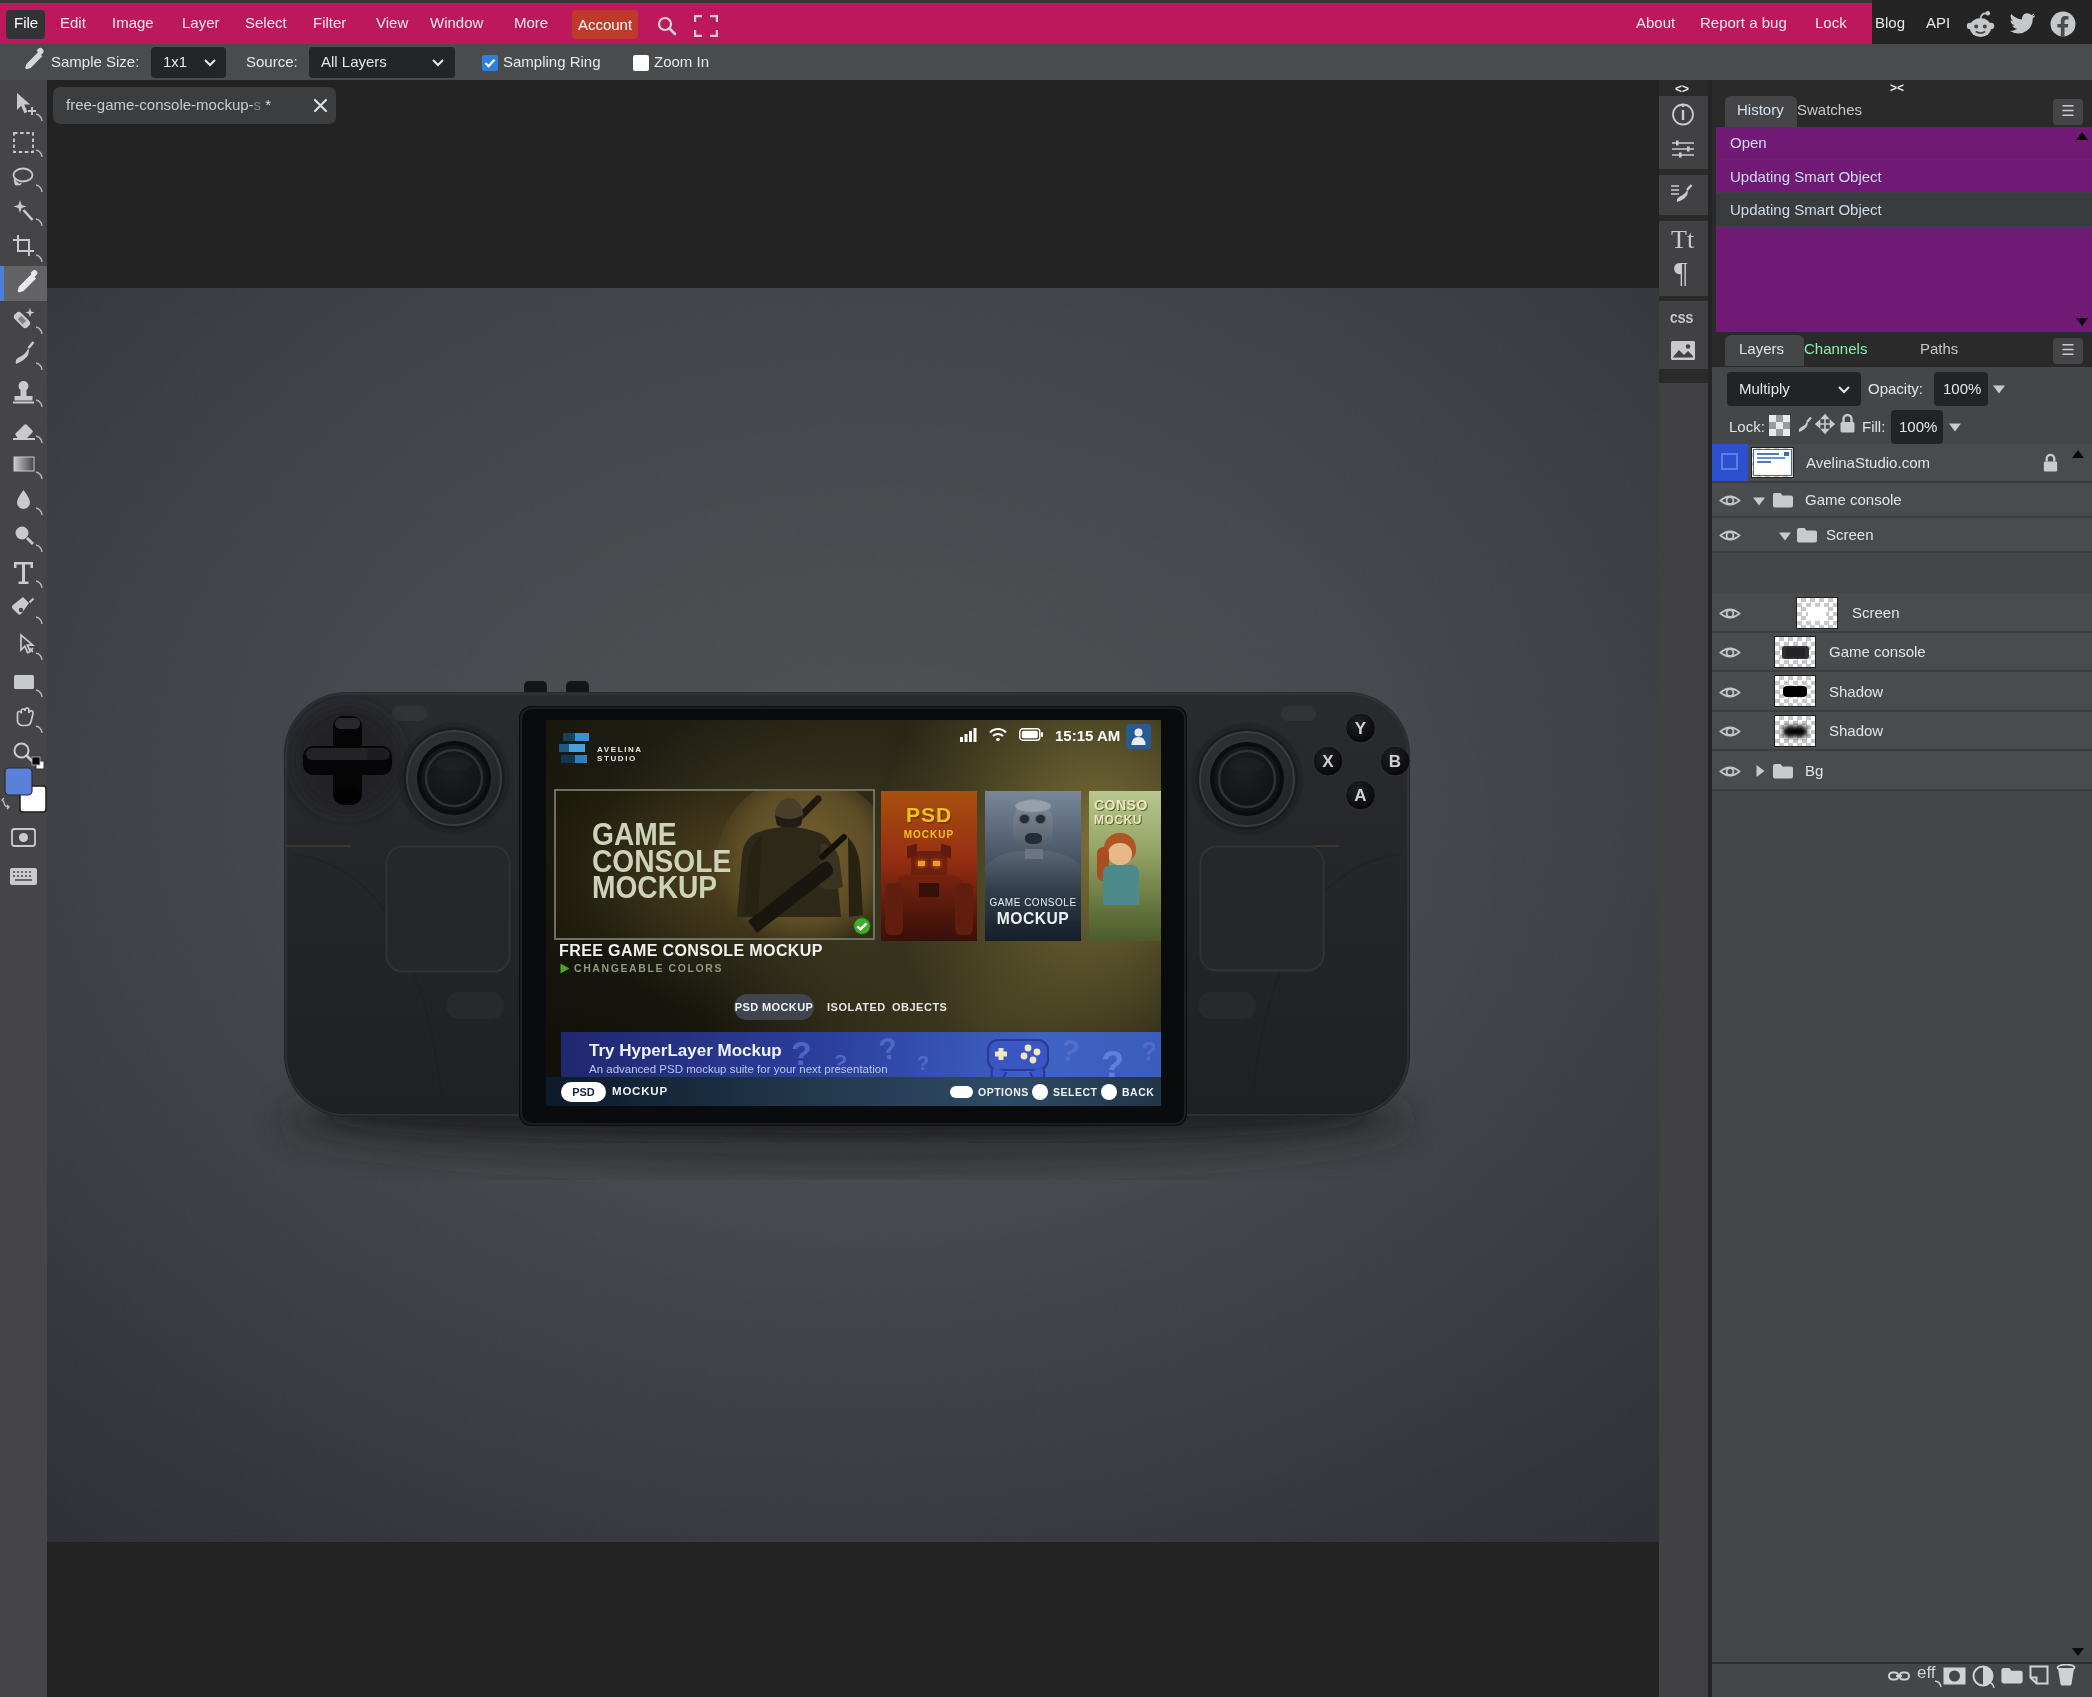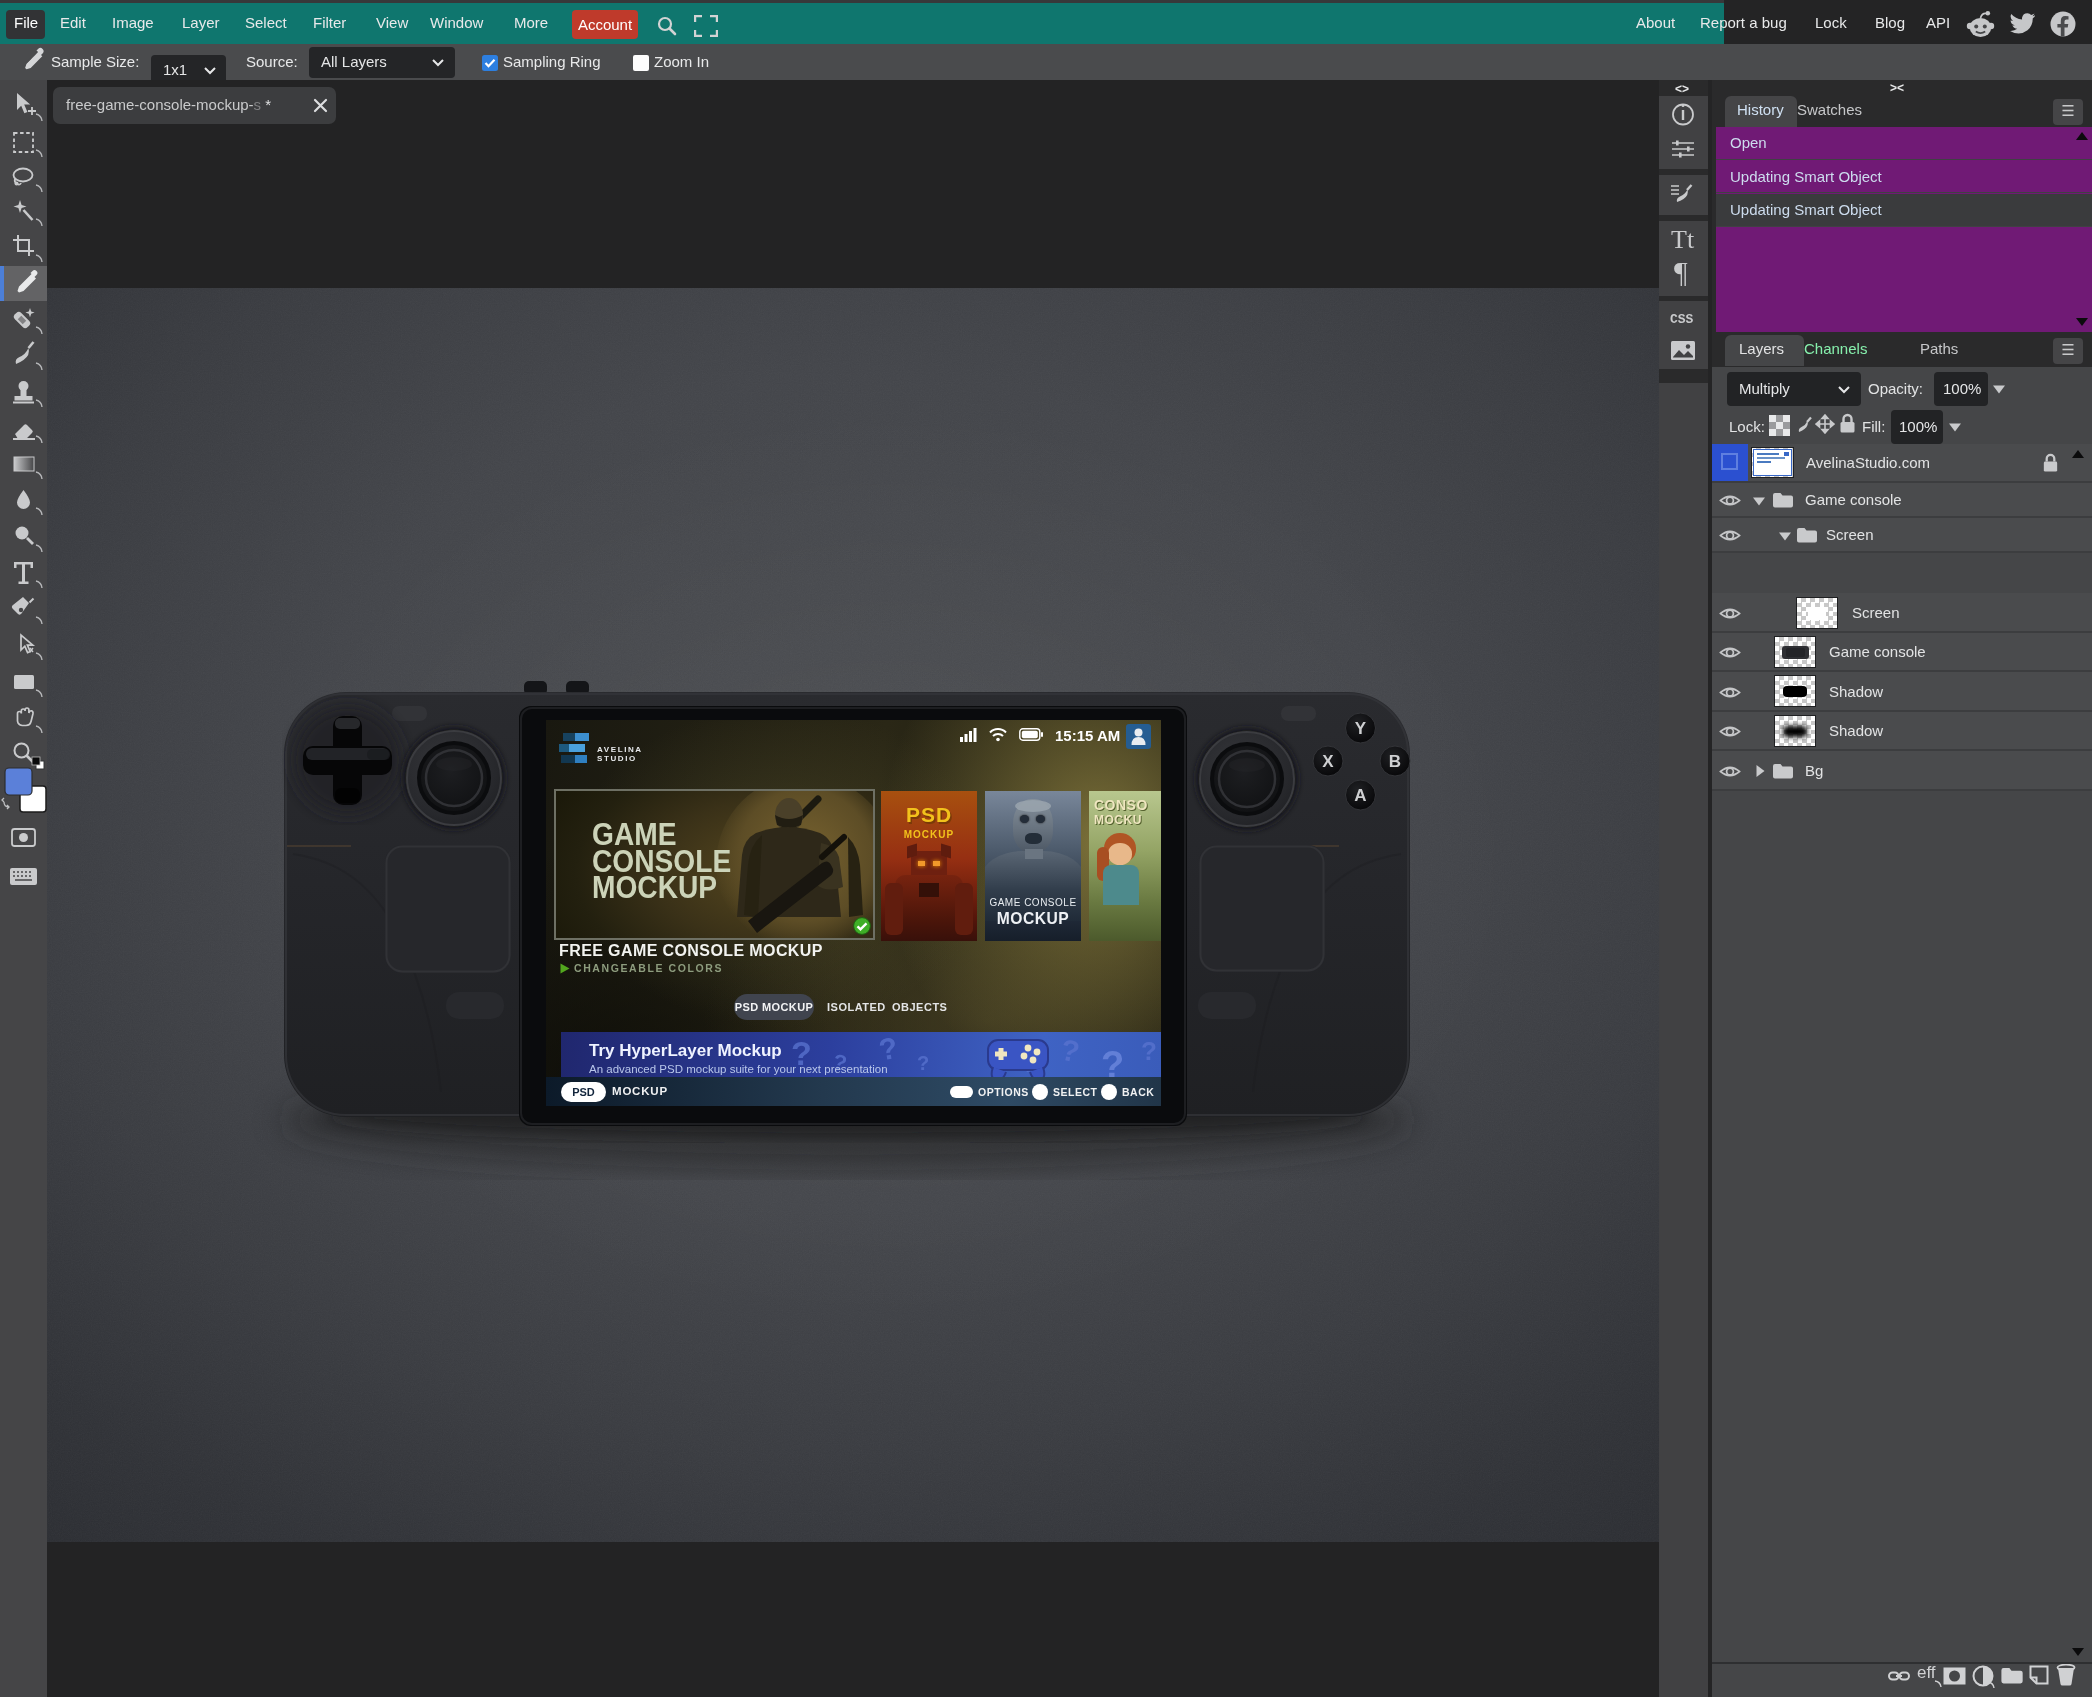--- a/index.html
+++ b/index.html
@@ -1,22 +1,22 @@
 <!DOCTYPE html>
 <html><head>
 <meta charset="utf-8">
 <style>
   * { margin:0; padding:0; box-sizing:border-box; }
   html,body { width:2092px; height:1697px; overflow:hidden; }
   body { font-family:"Liberation Sans", sans-serif; background:#242425; }
   #app { position:relative; width:2092px; height:1697px; }
   .abs { position:absolute; }
   
-  #menubar { position:absolute; left:0; top:0; width:1724px; height:44px;
-    background:#0f766e; border-top:3px solid #37383a; }
+  #menubar { position:absolute; left:0; top:0; width:1872px; height:44px;
+    background:#be185d; border-top:3px solid #37383a; }
   .mi { position:absolute; top:11px; font-size:15px; color:#e8e9ea; white-space:nowrap; }
   #filebox { position:absolute; left:6px; top:7px; width:39px; height:29px; background:#323335; border-radius:4px; }
   #filebox span { position:absolute; left:8px; top:4px; font-size:15px; color:#fff; }
   #accbox { position:absolute; left:572px; top:7px; width:66px; height:29px; background:#bf3a2b; border-radius:4px; text-align:center; }
   #accbox span { font-size:15px; color:#fff; line-height:29px; }
   #optbar { position:absolute; left:0; top:44px; width:2092px; height:36px; background:#4a4b4d; }
   .ob { position:absolute; font-size:15px; color:#e8e9ea; white-space:nowrap; }
   .selbox { position:absolute; background:#242527; border-radius:4px; color:#e4e5e6; font-size:15px; }
   
   #toolbar { position:absolute; left:0; top:80px; width:47px; height:1617px; background:#454547; }
@@ -106,21 +106,21 @@
       <circle cx="13" cy="13" r="12.5" fill="#c6c7c9"></circle>
       <path d="M14.5 25.5 v-9 h3.2 l0.6 -3.6 h-3.8 v-2.4 q0 -1.9 2 -1.9 h2 v-3.3 q-1.8 -0.3 -3.3 -0.3 q-4.4 0 -4.4 4.9 v3 h-3.4 v3.6 h3.4 v9 z" fill="#4a4b4d"></path>
       </svg>
   </div>
   <div id="optbar">
     <svg class="abs" style="left:16px;top:3px" width="28" height="30" viewBox="0 0 28 30">
       <path d="M20.5 3.5 l1.8 -1.8 a3.2 3.2 0 0 1 4.5 4.5 l-1.8 1.8 l1.3 1.3 l-2.8 2.8 l-8.8 8.8 l-4.2 1.4 l-1.4 -1.4 l1.4 -4.2 l8.8 -8.8 l2.8 -2.8 z" fill="#d5d6d8"></path>
       <path d="M9 17 l6 -6" stroke="#4a4b4d" stroke-width="1.2"></path>
       </svg>
     <span class="ob" style="left:51px;top:9px">Sample Size:</span>
-    <div class="selbox" style="left:151px;top:3px;width:75px;height:31px;margin-top:8px;">
+    <div class="selbox" style="left:151px;top:3px;width:75px;height:31px;">
         <span style="position:absolute;left:12px;top:6px">1x1</span>
       <svg class="abs" style="left:52px;top:11px" width="14" height="9" viewBox="0 0 14 9">
           <path d="M2 2 l5 5 l5 -5" fill="none" stroke="#e6e7e8" stroke-width="2"></path>
         </svg>
       </div>
     <span class="ob" style="left:246px;top:9px">Source:</span>
     <div class="selbox" style="left:309px;top:3px;width:146px;height:31px;">
         <span style="position:absolute;left:12px;top:6px">All Layers</span>
       <svg class="abs" style="left:122px;top:11px" width="14" height="9" viewBox="0 0 14 9">
           <path d="M2 2 l5 5 l5 -5" fill="none" stroke="#e6e7e8" stroke-width="2"></path>

